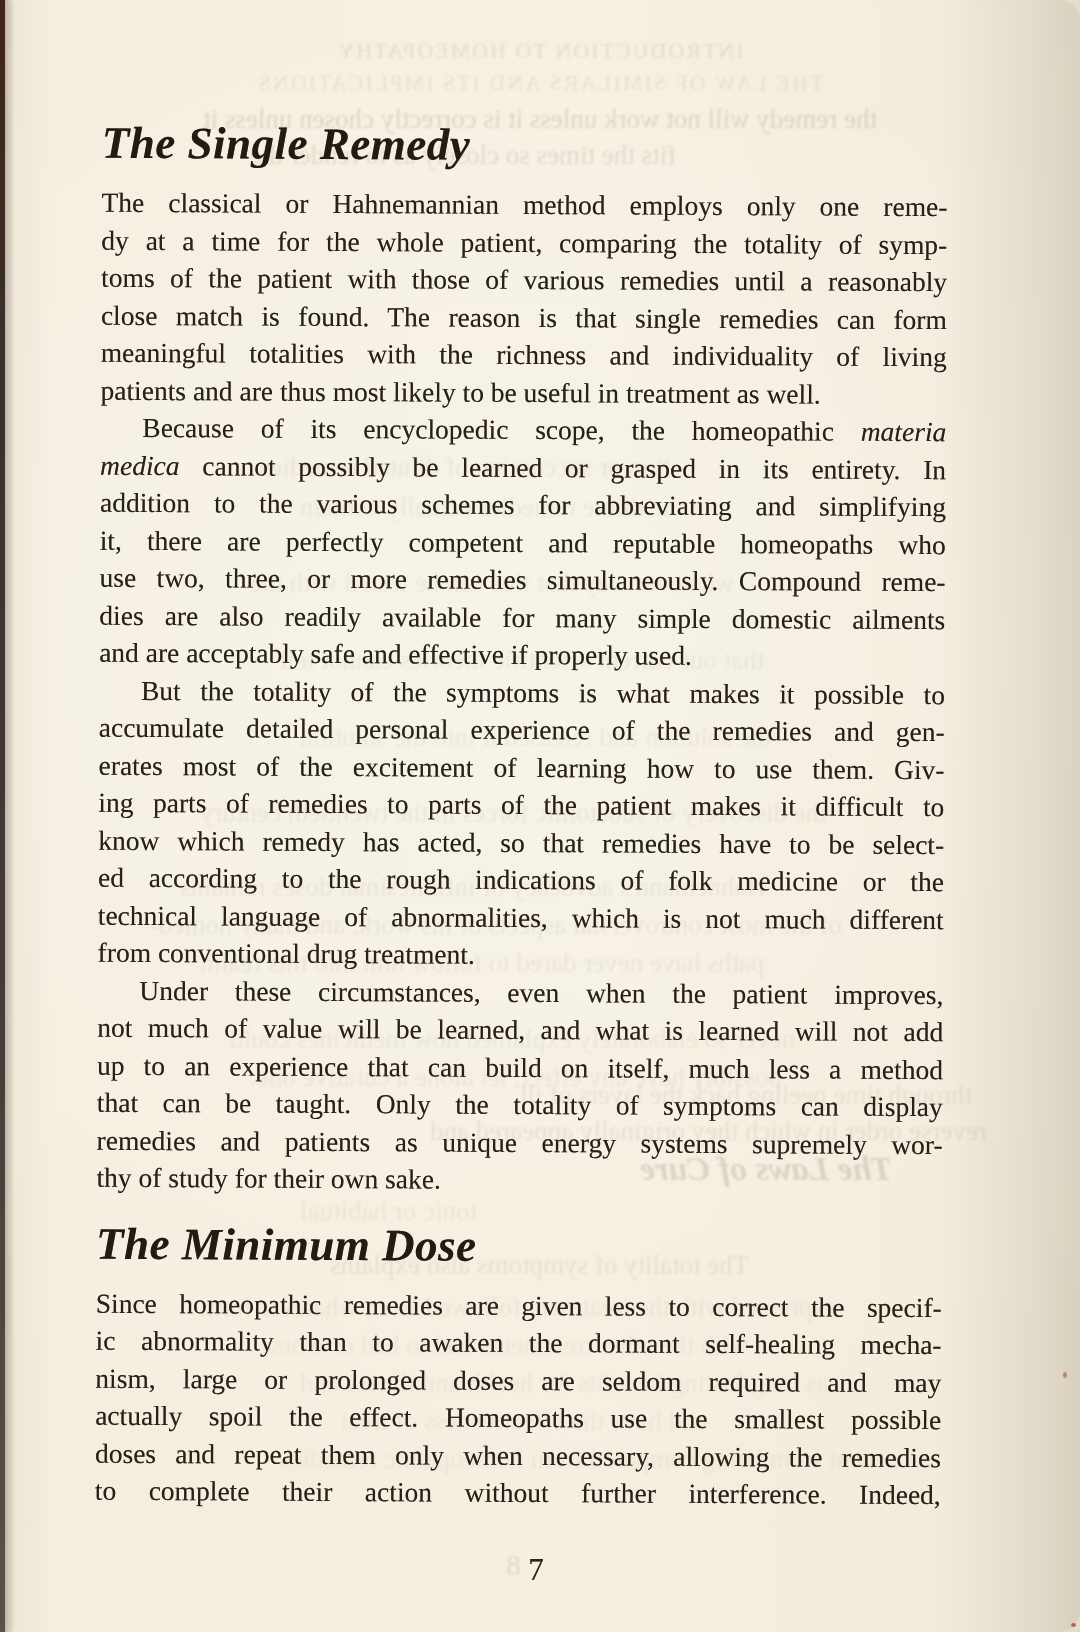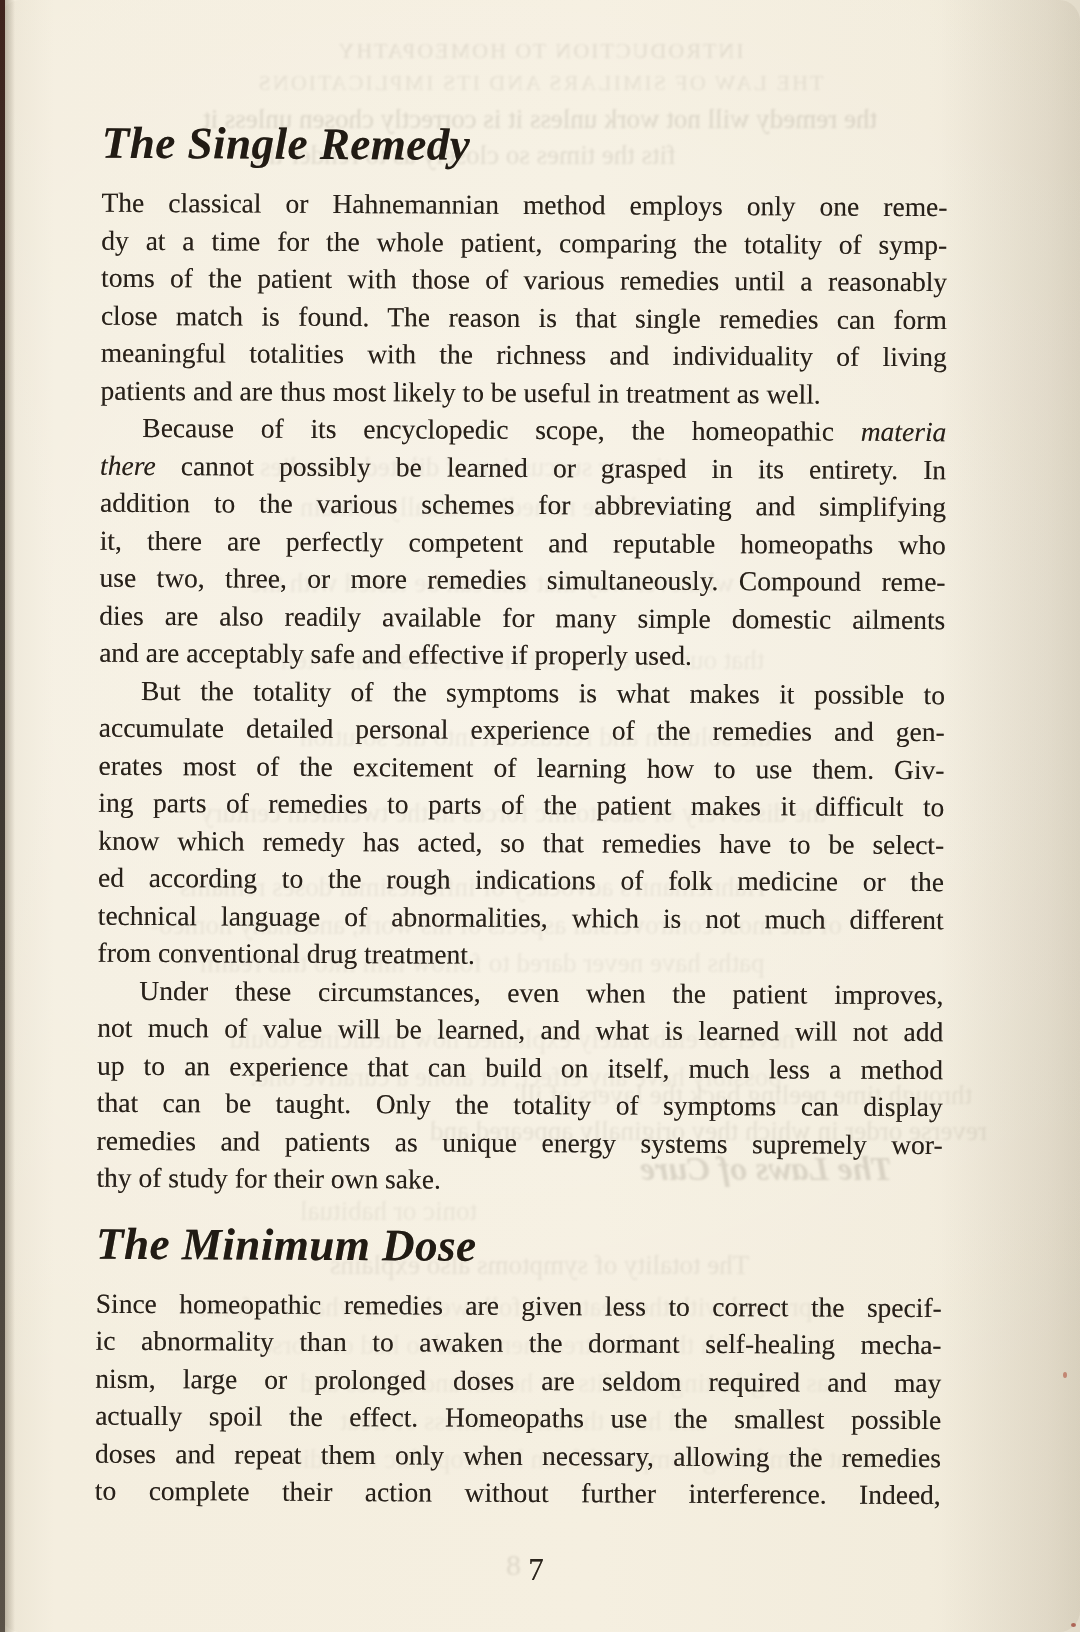--- a/index.html
+++ b/index.html
@@ -92,21 +92,21 @@
       <div class="para">
         <div class="line">The classical or Hahnemannian method employs only one reme-</div>
         <div class="line">dy at a time for the whole patient, comparing the totality of symp-</div>
         <div class="line">toms of the patient with those of various remedies until a reasonably</div>
         <div class="line">close match is found. The reason is that single remedies can form</div>
         <div class="line">meaningful totalities with the richness and individuality of living</div>
         <div class="line last">patients and are thus most likely to be useful in treatment as well.</div>
       </div>
       <div class="para indent">
         <div class="line">Because of its encyclopedic scope, the homeopathic <i>materia</i></div>
-        <div class="line"><i>there</i> cannot possibly be learned or grasped in its entirety. In</div>
+        <div class="line"><i>medica</i> cannot possibly be learned or grasped in its entirety. In</div>
         <div class="line">addition to the various schemes for abbreviating and simplifying</div>
         <div class="line">it, there are perfectly competent and reputable homeopaths who</div>
         <div class="line">use two, three, or more remedies simultaneously. Compound reme-</div>
         <div class="line">dies are also readily available for many simple domestic ailments</div>
         <div class="line last">and are acceptably safe and effective if properly used.</div>
       </div>
       <div class="para indent">
         <div class="line">But the totality of the symptoms is what makes it possible to</div>
         <div class="line">accumulate detailed personal experience of the remedies and gen-</div>
         <div class="line">erates most of the excitement of learning how to use them. Giv-</div>

